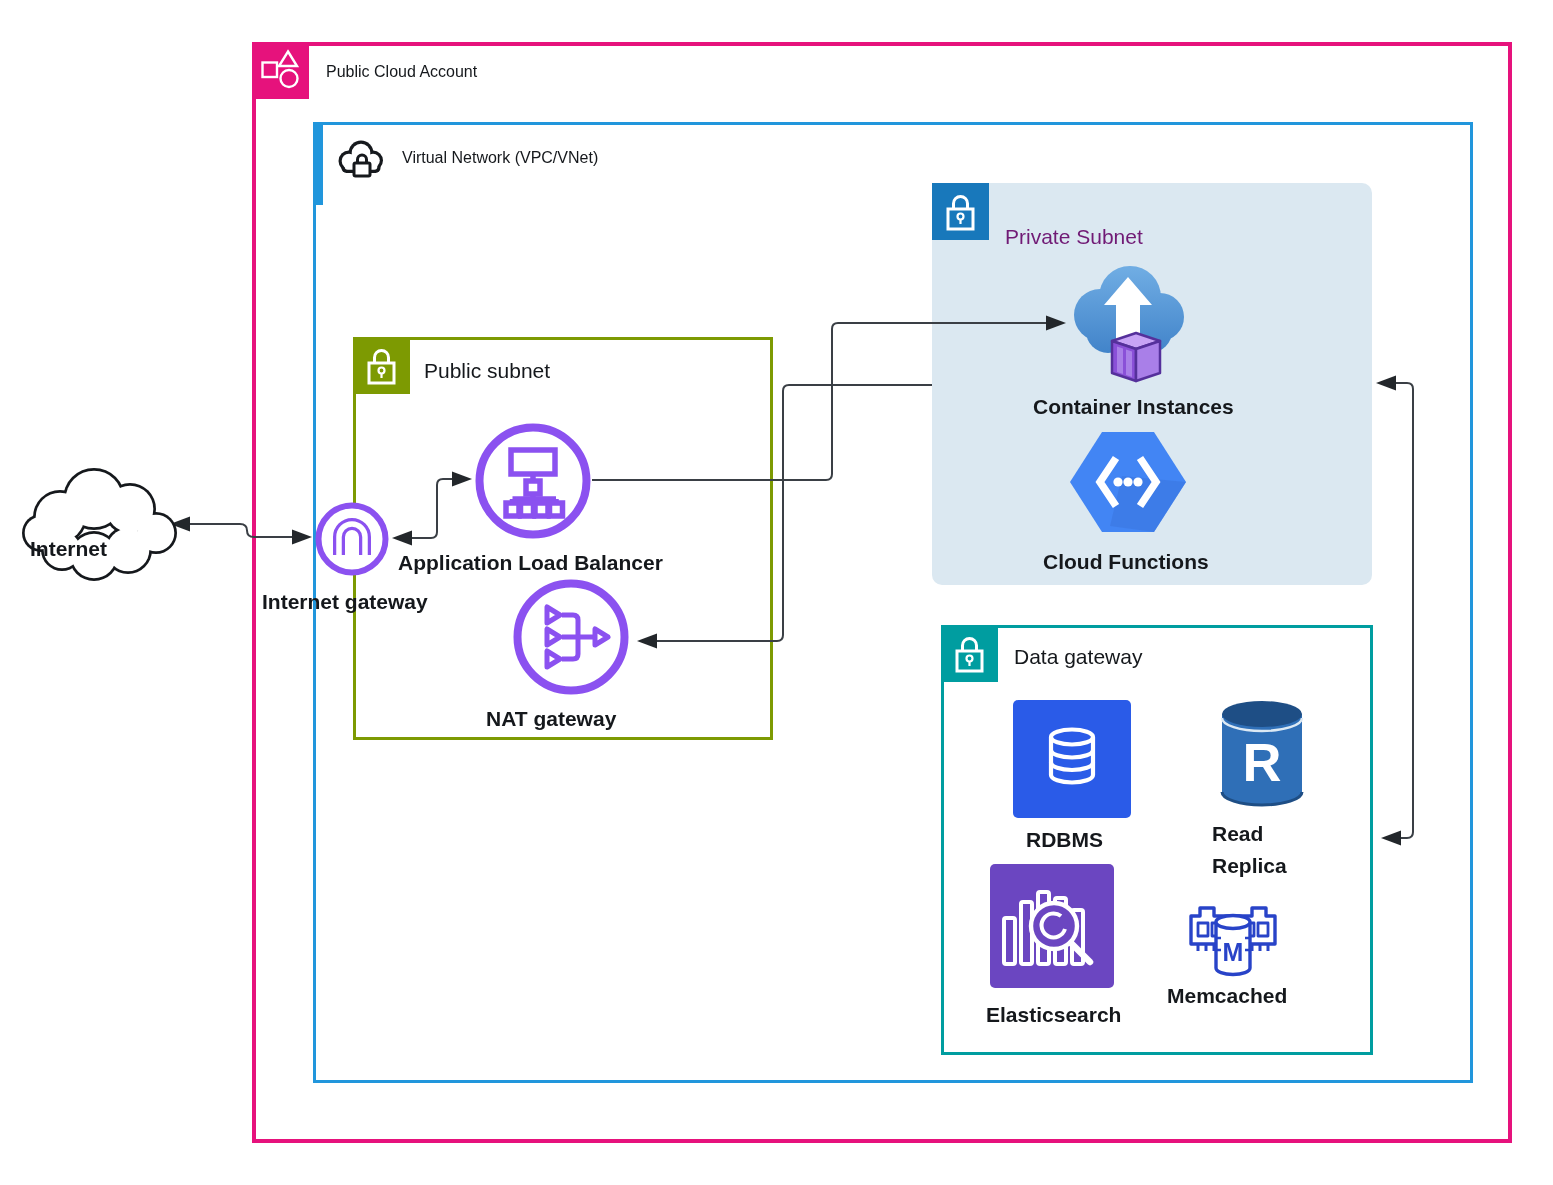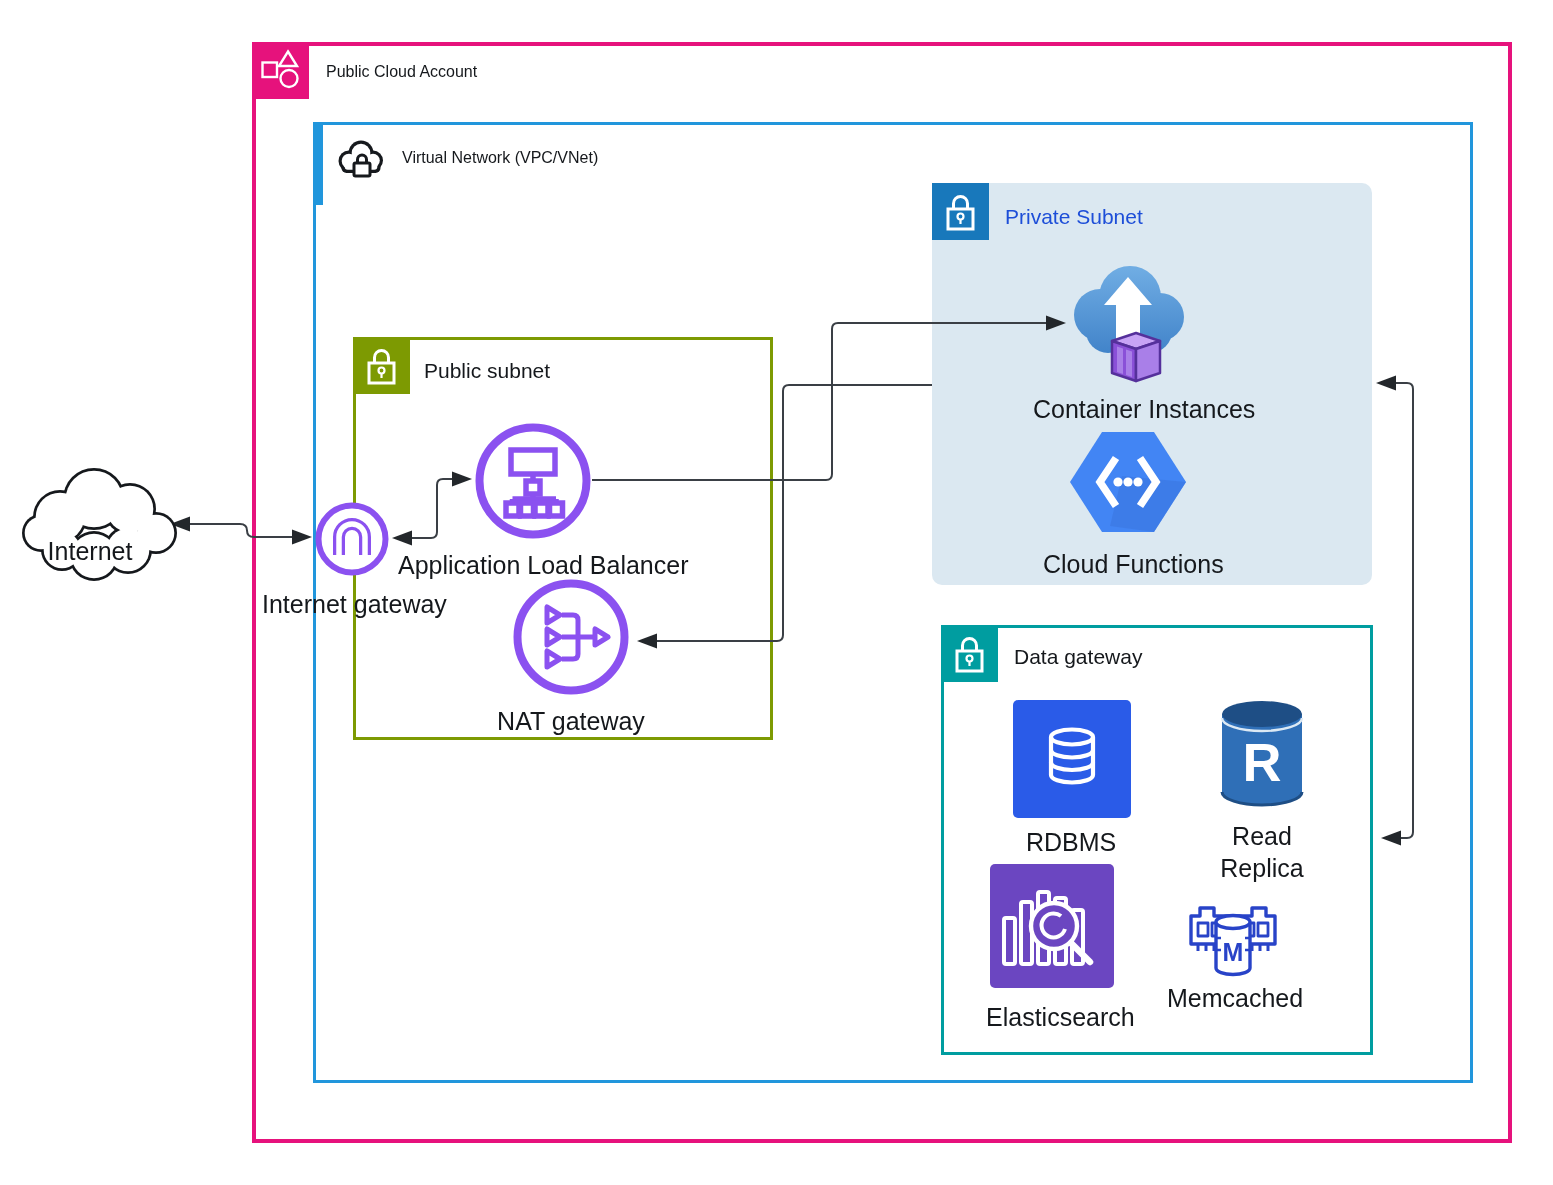--- a/index.html
+++ b/index.html
@@ -15,23 +15,23 @@
   .public-box{left:353px;top:337px;width:420px;height:403px;border:3px solid #7D9A02;}
   .private-box{left:932px;top:183px;width:440px;height:402px;background:#DBE8F1;border-radius:10px;}
   .data-box{left:941px;top:625px;width:432px;height:430px;border:3px solid #009DA0;}
   .badge{position:absolute;width:57px;height:57px;}
   .badge svg{display:block;width:100%;height:100%;}
   .badge-account{left:252px;top:42px;background:#E6127C;}
   .badge-public{left:353px;top:337px;background:#7D9A02;}
   .badge-private{left:932px;top:183px;background:#1878BB;}
   .badge-data{left:941px;top:625px;background:#009DA0;}
   .title{position:absolute;font-size:16px;white-space:nowrap;}
-  .label{position:absolute;font-size:25px;text-align:center;white-space:nowrap;}
+  .label{position:absolute;font-size:21px;text-align:left;white-space:nowrap;font-weight:bold;}
   .subnet-title{position:absolute;font-size:21px;white-space:nowrap;}
-  .private-title{color:#1d4ed8;}
+  .private-title{color:#701a75;margin-top:20px;}
   .icon{position:absolute;}
   .icon svg{display:block;}
   #connectors{position:absolute;left:0;top:0;pointer-events:none;}
 </style>
 </head>
 <body>
 
 <div class="canvas">
 
   <div class="box account-box"></div>

